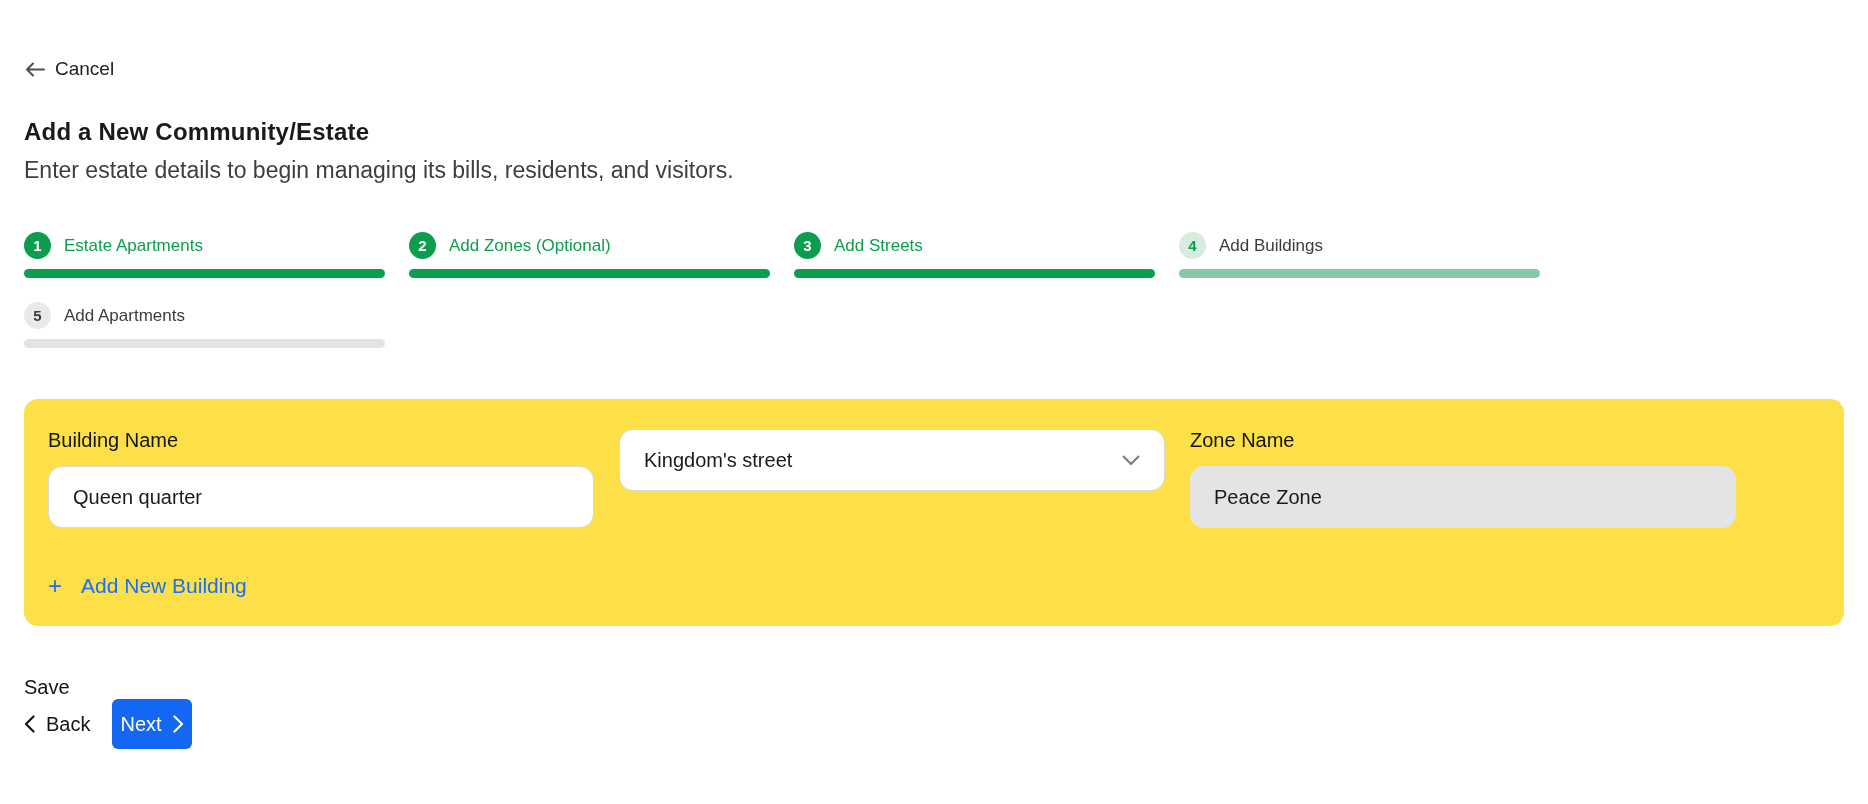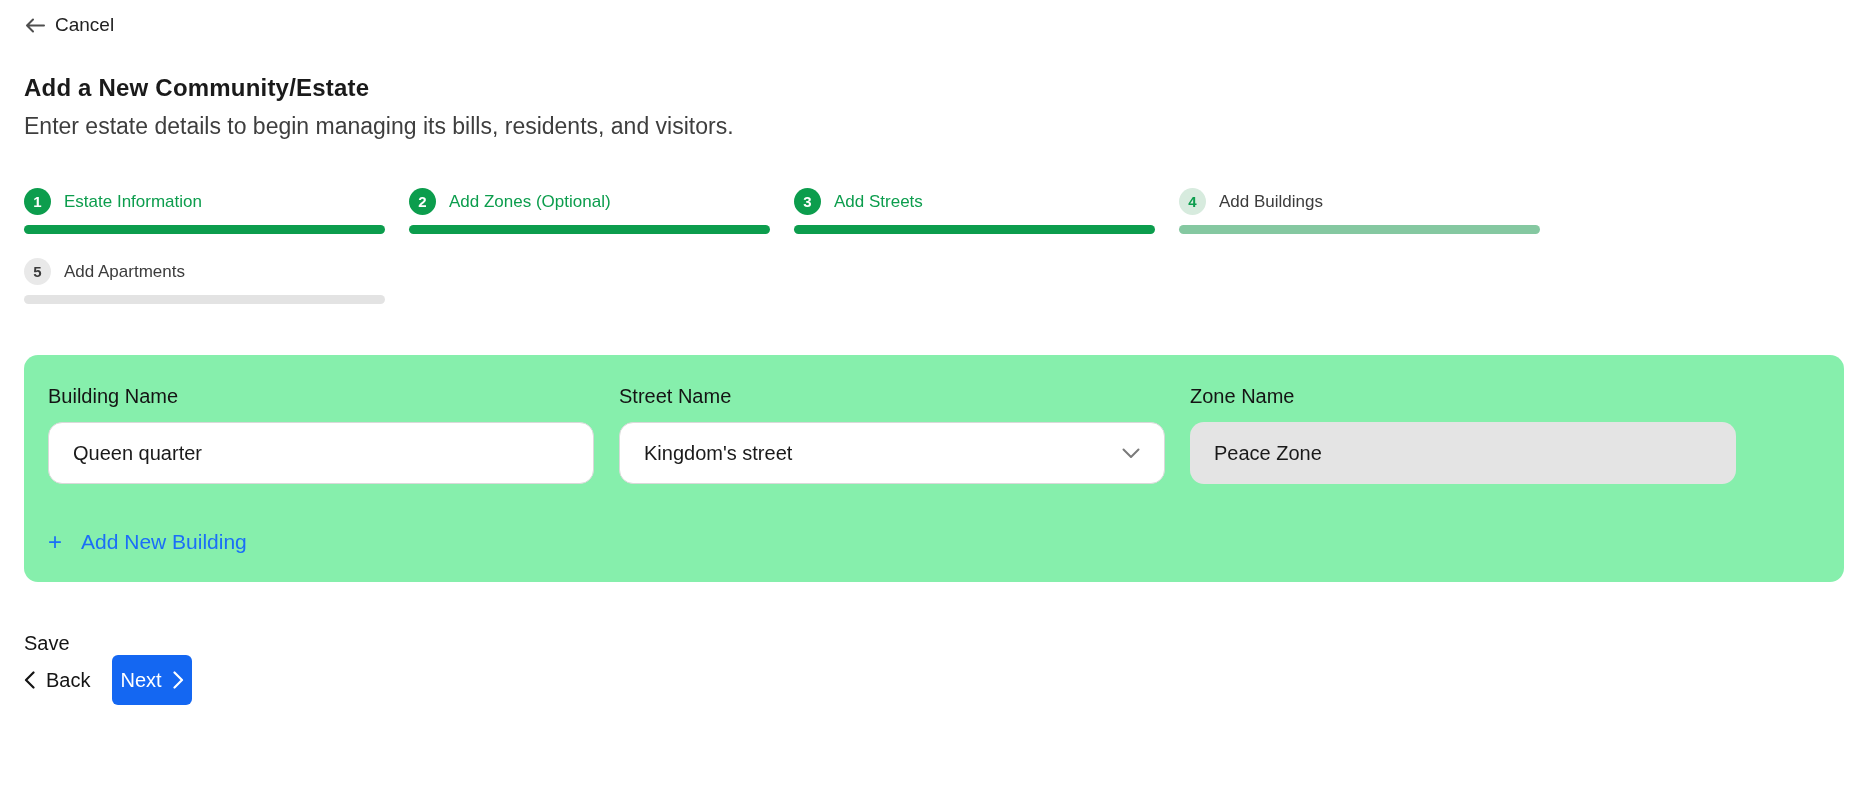--- a/index.html
+++ b/index.html
@@ -4,21 +4,21 @@
 <style>
   * { box-sizing: border-box; }
   html, body { margin: 0; padding: 0; }
   body {
     width: 1868px; height: 804px;
     background: #ffffff;
     font-family: "Liberation Sans", sans-serif;
     color: #1a1a1a;
     overflow: hidden;
   }
-  .page { padding: 14px 24px 0 24px; }
+  .page { padding: 14px 24px 0 24px; margin-top: 44px; }
 
   
   .cancel-row {
     display: flex; align-items: center; gap: 10px;
     font-size: 19px; color: #222; cursor: pointer; width: max-content;
   }
 
   
   .title { font-size: 24px; font-weight: bold; margin-top: 38px; letter-spacing: .2px; }
   .subtitle { font-size: 23px; color: #3e3e3e; margin-top: 11px; }
@@ -49,21 +49,21 @@
   .step.current .step-label  { color: #3c3c3c; }
   .step.current .step-bar    { background: #85c8a1; }
 
   .step.upcoming .step-circle { background: #e9e9e9; color: #3c3c3c; }
   .step.upcoming .step-label  { color: #3c3c3c; }
   .step.upcoming .step-bar    { background: #e3e3e3; }
 
   
   .card {
     margin-top: 51px;
-    background: #86efac;
+    background: #fde047;
     border-radius: 14px;
     padding: 30px 24px 28px 24px;
   }
   .fields {
     display: grid;
     grid-template-columns: repeat(3, 546px);
     column-gap: 25px;
   }
   .field-label { font-size: 20px; color: #141414; margin-bottom: 15px; height: 22px; }
   .control {
@@ -127,21 +127,21 @@
 
   <div class="title">Add a New Community/Estate</div>
   <div class="subtitle">Enter estate details to begin managing its bills, residents, and visitors.</div>
 
   <div class="stepper">
       <div class="step complete">
       <div class="step-head">
         <div class="step-circle">
           <span>1</span>
         </div>
-        <div class="step-label">Estate Information</div>
+        <div class="step-label">Estate Apartments</div>
       </div>
       <div class="step-bar"></div>
     </div>
       <div class="step complete">
       <div class="step-head">
         <div class="step-circle">
           <span>2</span>
         </div>
         <div class="step-label">Add Zones (Optional)</div>
       </div>
@@ -178,21 +178,20 @@
 
   <div class="card">
     <div class="fields">
 
       <div class="field">
         <div class="field-label">Building Name</div>
         <input class="control" type="text" value="Queen quarter" style="">
       </div>
 
       <div class="field">
-        <div class="field-label">Street Name</div>
         <div class="control select-control">
           <span>Kingdom's street</span>
           <span style="display:flex;">
             <svg width="18" height="11" viewBox="0 0 18 11">
               <path d="M1.5 1.5 L9 9 L16.5 1.5" stroke="#7a7a7a" stroke-width="2" fill="none" stroke-linecap="round" stroke-linejoin="round"></path>
             </svg>
           </span>
         </div>
       </div>
 

